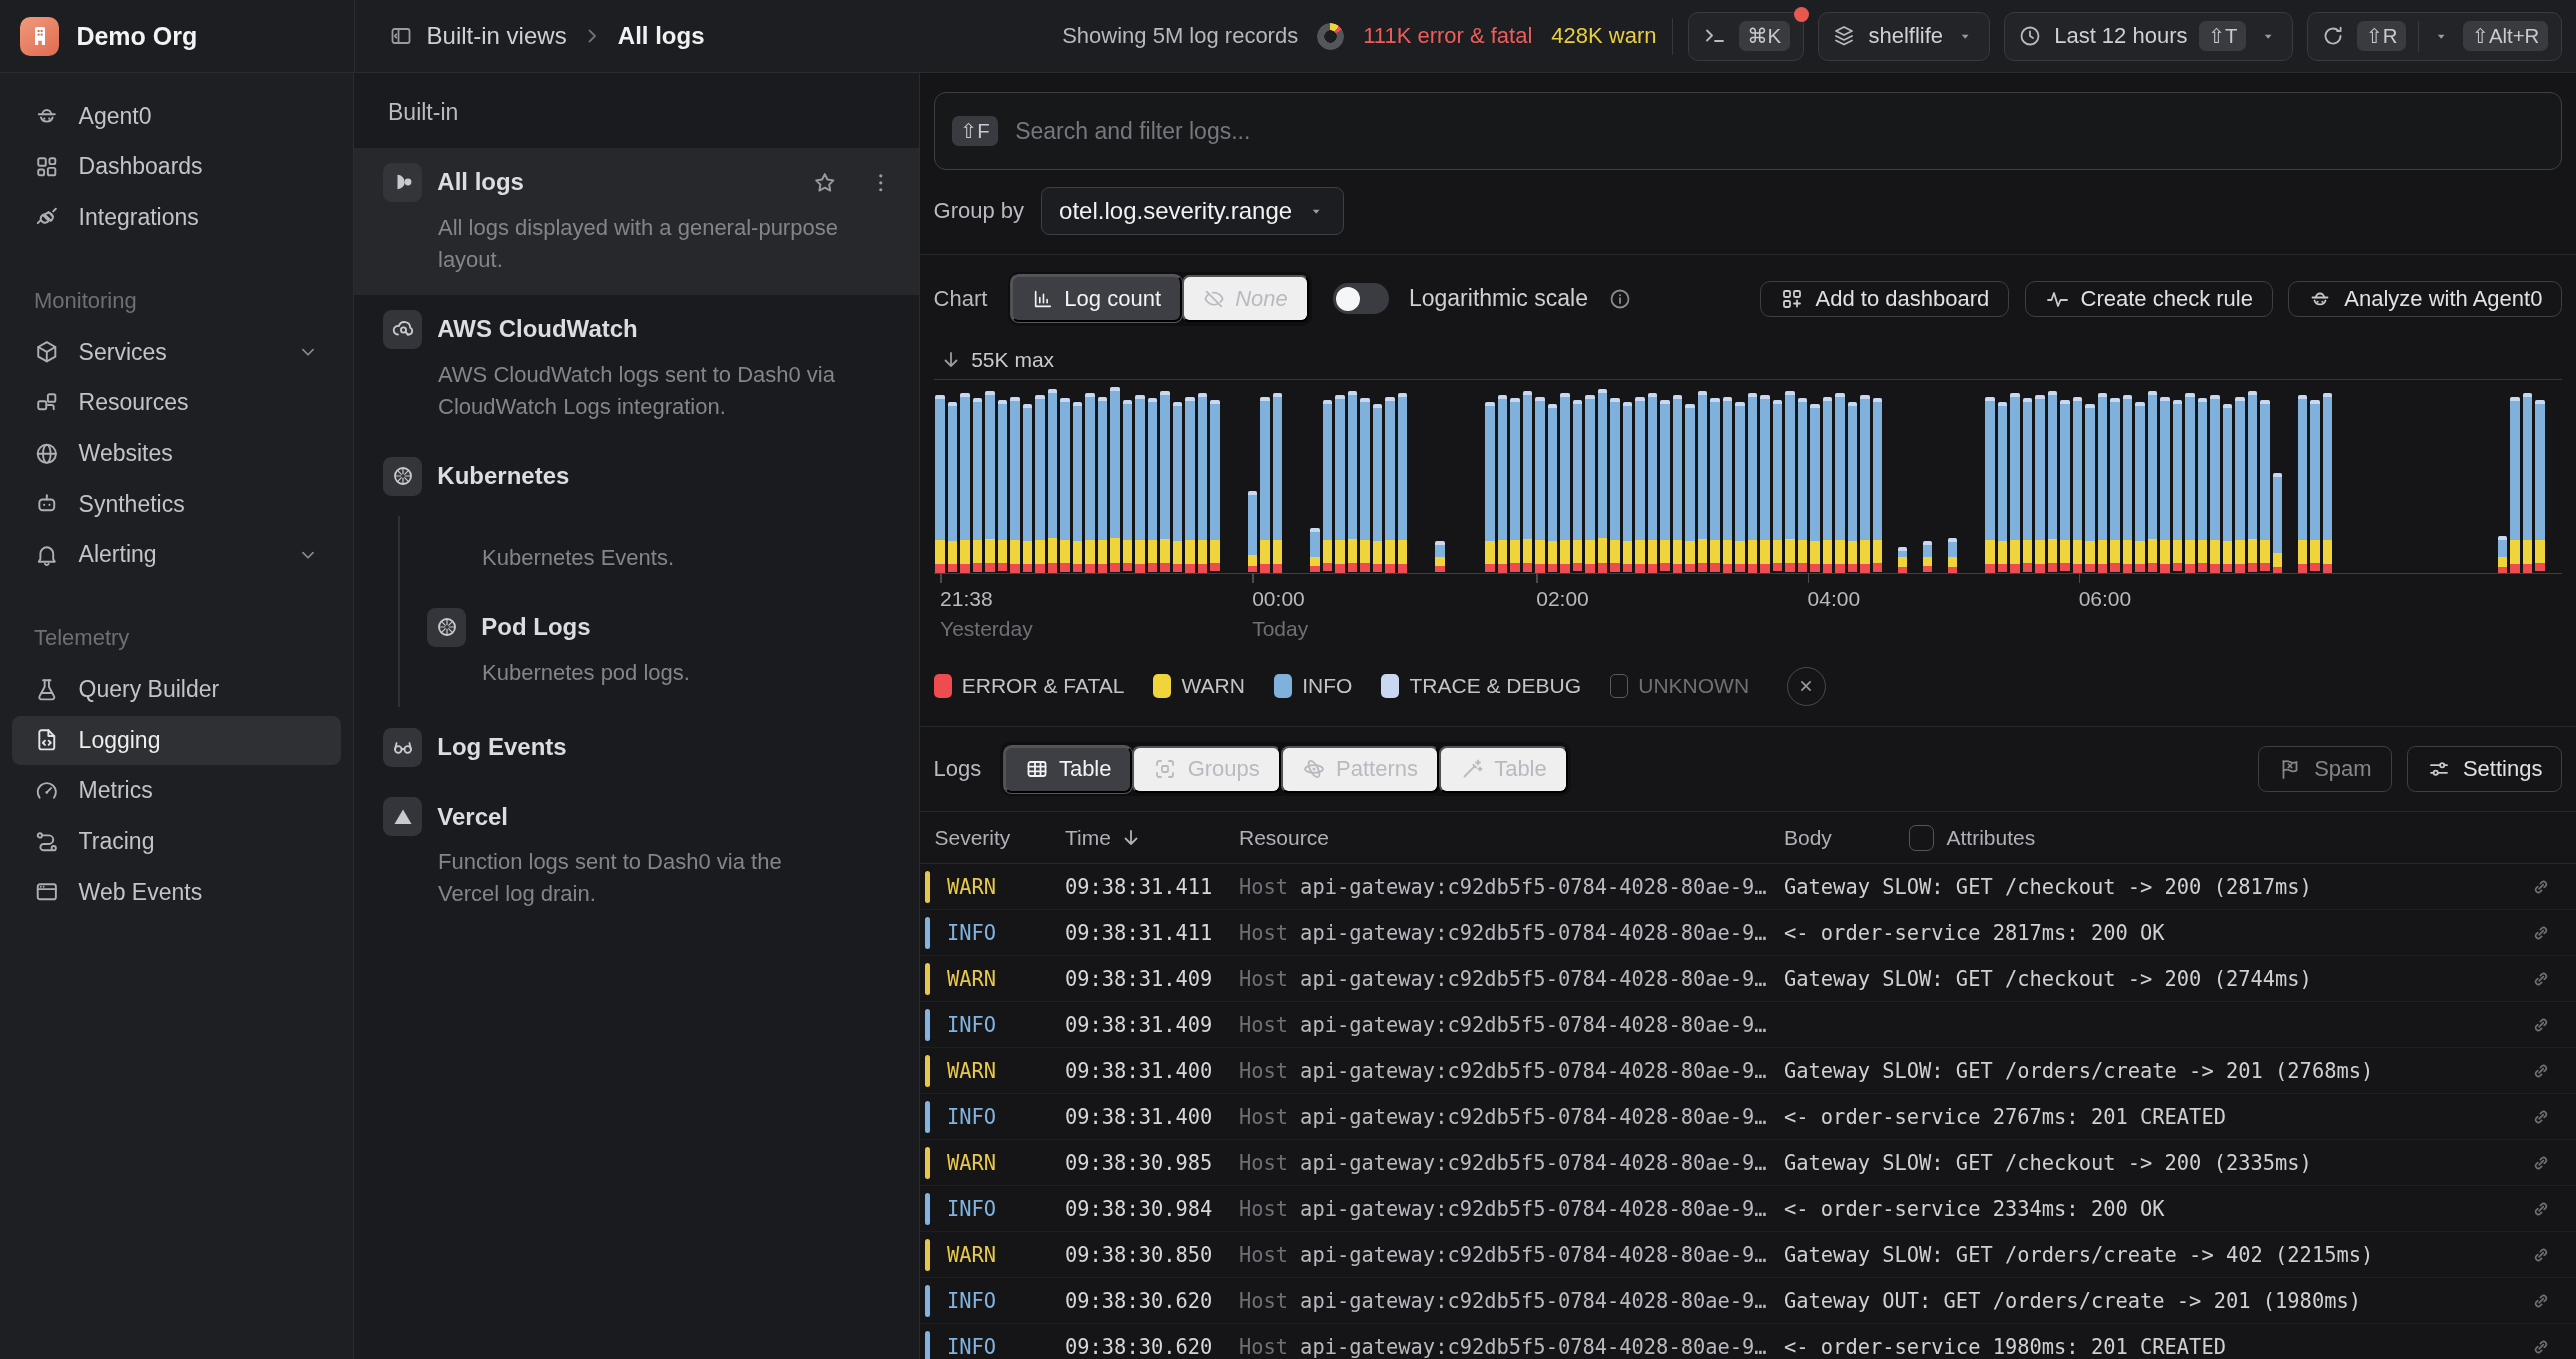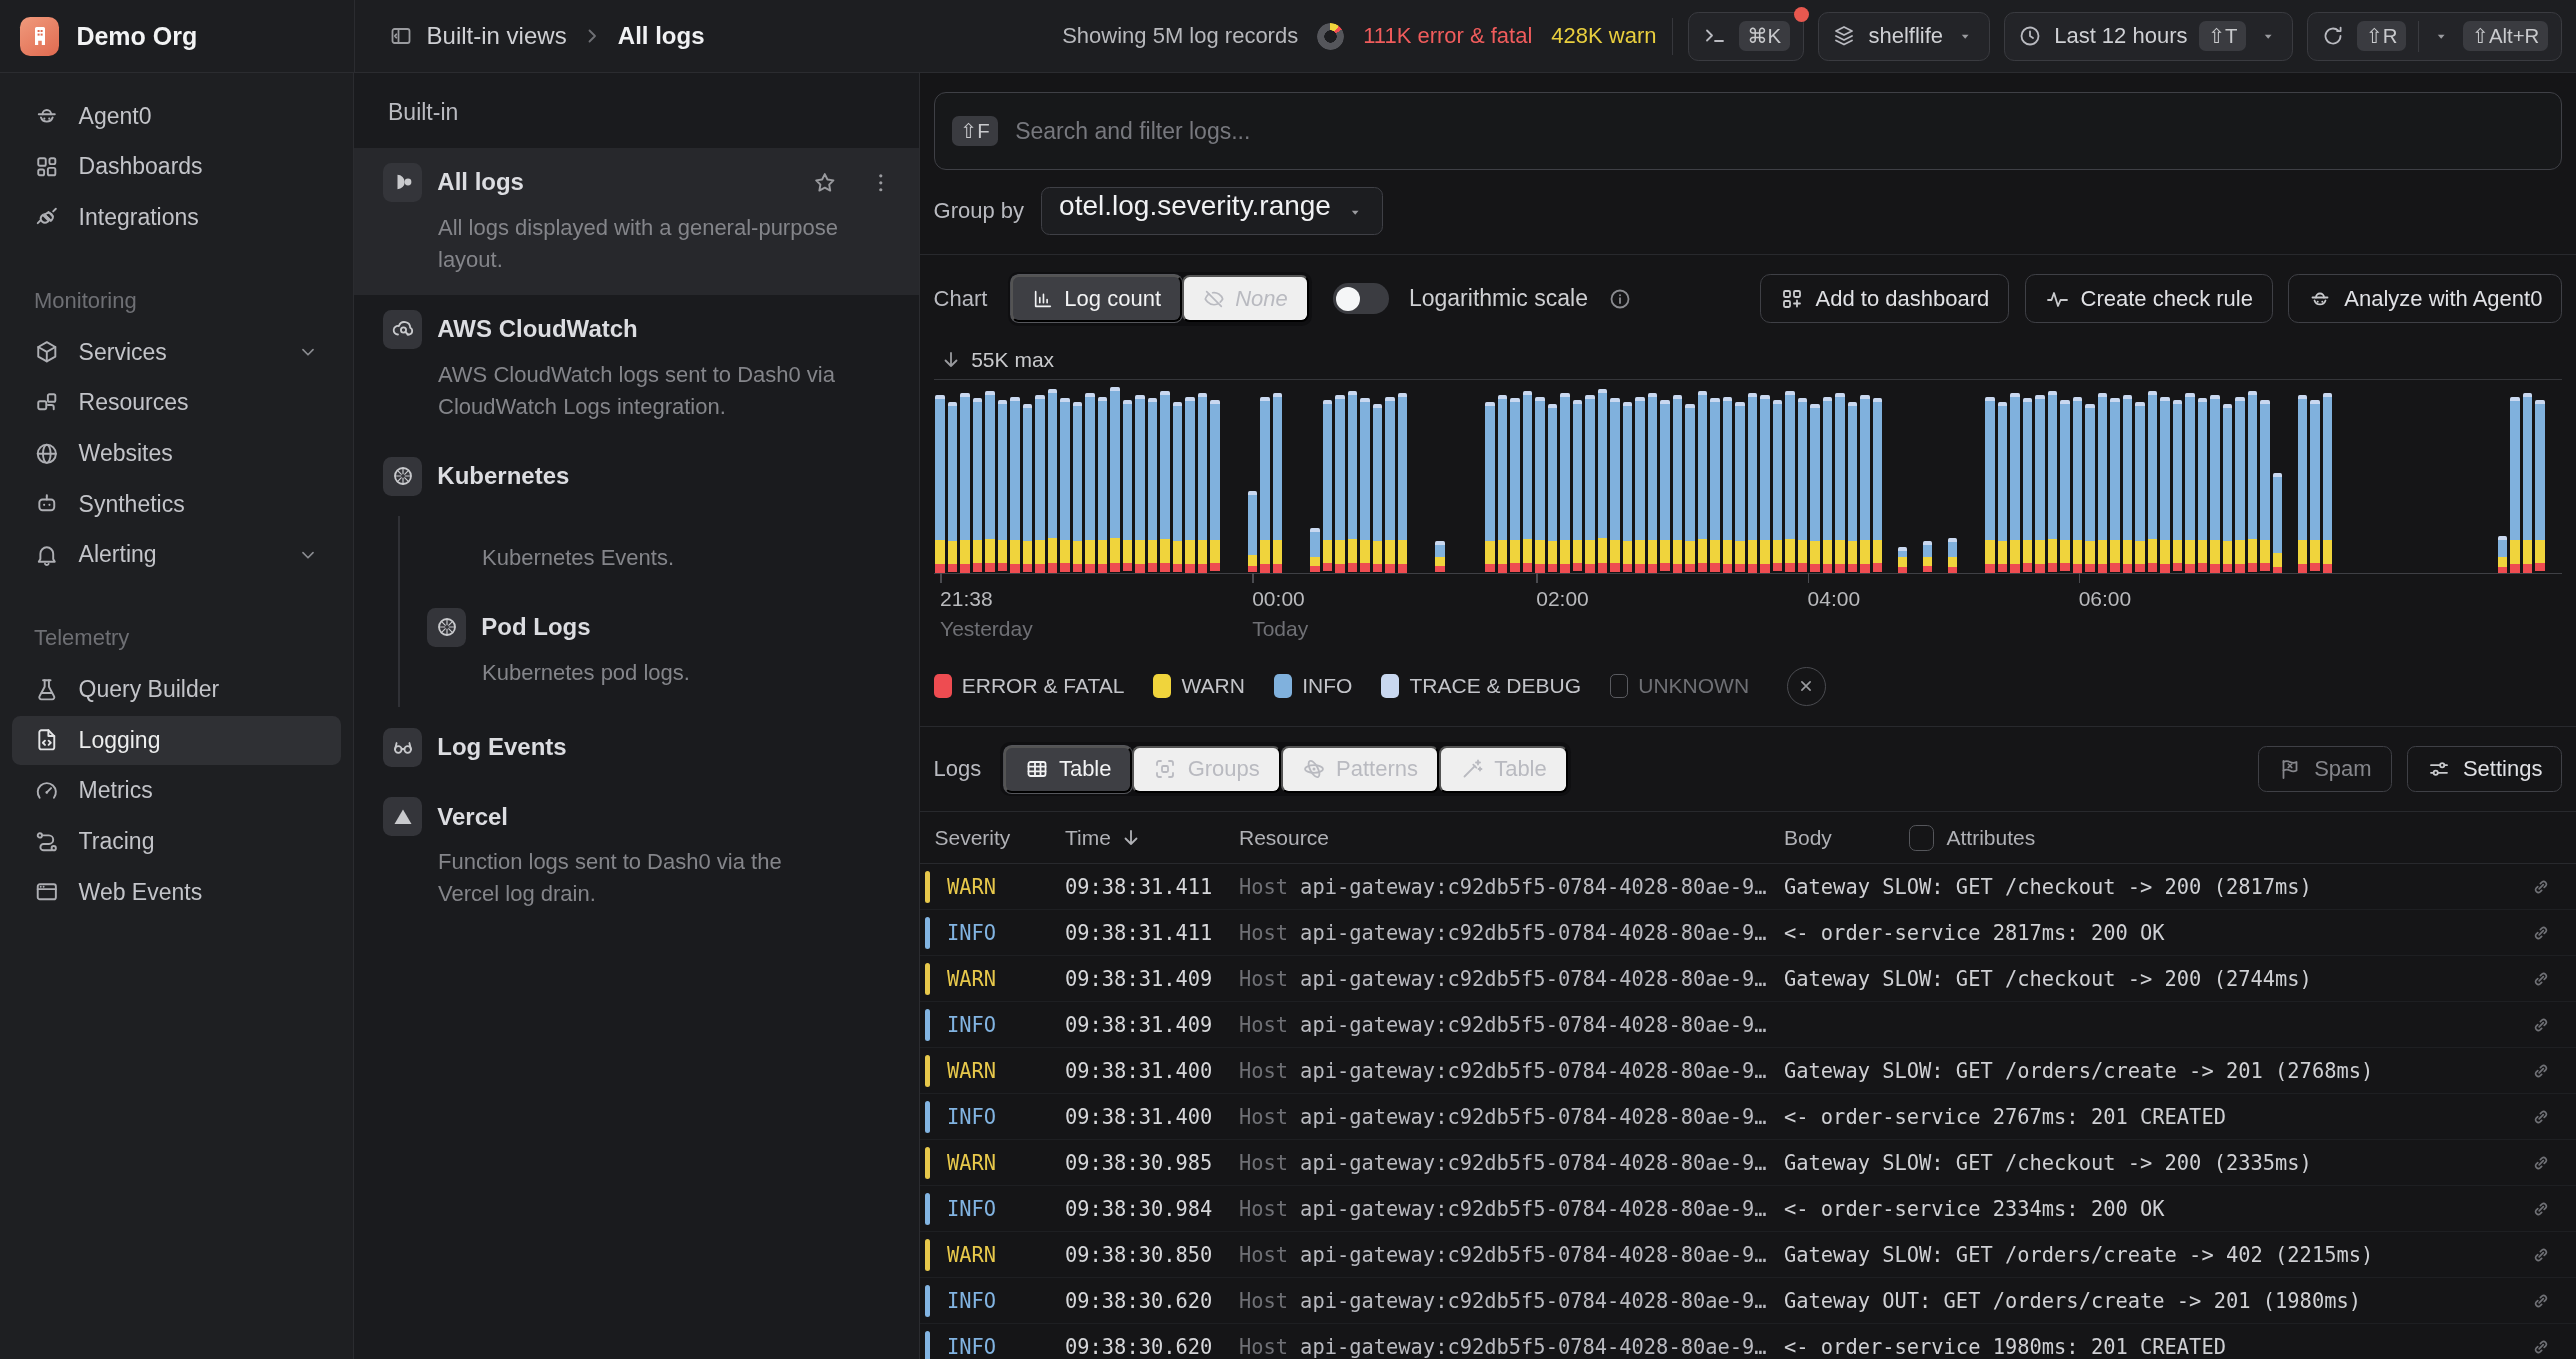--- a/index.html
+++ b/index.html
@@ -68,39 +68,39 @@
 
   
   .main { flex:1; padding-top:73px; height:100%; background:#151517; display:flex; flex-direction:column; }
   .searchbar { margin:19px 13.6px 0; height:78px; border:0.9px solid #3f4046; border-radius:12px;
     display:flex; align-items:center; gap:17px; padding:0 17px; background:#17181a; }
   .searchbar input { flex:1; background:transparent; border:none; outline:none; color:#e6e7e9;
     font-size:23px; font-family:"Liberation Sans",sans-serif; }
   .searchbar input::placeholder { color:#77787e; }
   .groupby-row { display:flex; align-items:center; gap:17px; margin:17px 13.6px 19px; }
   .groupby-label { font-size:22px; color:#b9bac0; }
-  .select-pill { display:flex; align-items:flex-end; gap:13.6px; height:48px; padding:12px 17px;
-    border:0.9px solid #3f4046; border-radius:8.5px; background:#1c1d20; font-size:28px; color:#f0f1f3; cursor:pointer; }
+  .select-pill { display:flex; align-items:center; gap:13.6px; height:48px; padding:4px 17px;
+    border:0.9px solid #3f4046; border-radius:8.5px; background:#1c1d20; font-size:24px; color:#f0f1f3; cursor:pointer; }
   .select-pill .caret { color:#9a9b9f; display:flex; }
   .hdiv { height:0.9px; background:#28292d; }
 
   .chart-controls { display:flex; align-items:center; margin:17px 13.6px; gap:20.4px; }
   .cc-label { font-size:22px; color:#b9bac0; }
   .seg-group { display:flex; background:#0f0f11; border-radius:10.2px; padding:3.4px; }
   .seg { display:flex; align-items:center; gap:10.2px; padding:8.5px 19px; border-radius:7.7px;
     font-size:22px; color:#b9bac0; cursor:pointer; white-space:nowrap; }
   .seg .icon { display:flex; }
   .seg.active { background:#3e3f44; color:#f2f3f4; box-shadow:0 0 0 0.9px #55565b; }
   .seg.italic { font-style:italic; }
   .toggle { width:56px; height:31px; border-radius:15.3px; background:#3b3c41; position:relative; cursor:pointer; flex:0 0 auto; }
   .toggle .knob { position:absolute; top:3.4px; left:3.4px; width:24px; height:24px; border-radius:50%; background:#f5f6f7; }
   .cc-log { font-size:23px; color:#cfd0d3; }
   .cc-info { color:#8a8b90; display:flex; cursor:pointer; }
   .cc-actions { margin-left:auto; display:flex; gap:15.3px; }
-  .btn { display:flex; align-items:center; gap:12px; height:49px; padding:0 19px;
+  .btn { display:flex; align-items:center; gap:12px; height:36px; padding:0 19px;
     border:0.9px solid #3f4046; border-radius:10.2px; background:transparent; color:#e0e1e5; font-size:22px; cursor:pointer; }
   .btn .icon { display:flex; color:#c9cacd; }
   .btn.dim { color:#85868b; }
   .btn.dim .icon { color:#85868b; }
 
   .chart-wrap { margin:3.4px 13.6px 0; }
   .chart-max { display:flex; align-items:center; gap:8.5px; font-size:21px; color:#c9cacd; padding:1.7px 5.1px 6.8px; }
   .chart-max .icon { display:flex; color:#9a9b9f; }
   .plot { position:relative; height:194px; border-top:0.9px solid #35363a; }
   .bars { position:absolute; inset:3.4px 0 0 0; display:flex; align-items:flex-end; }

